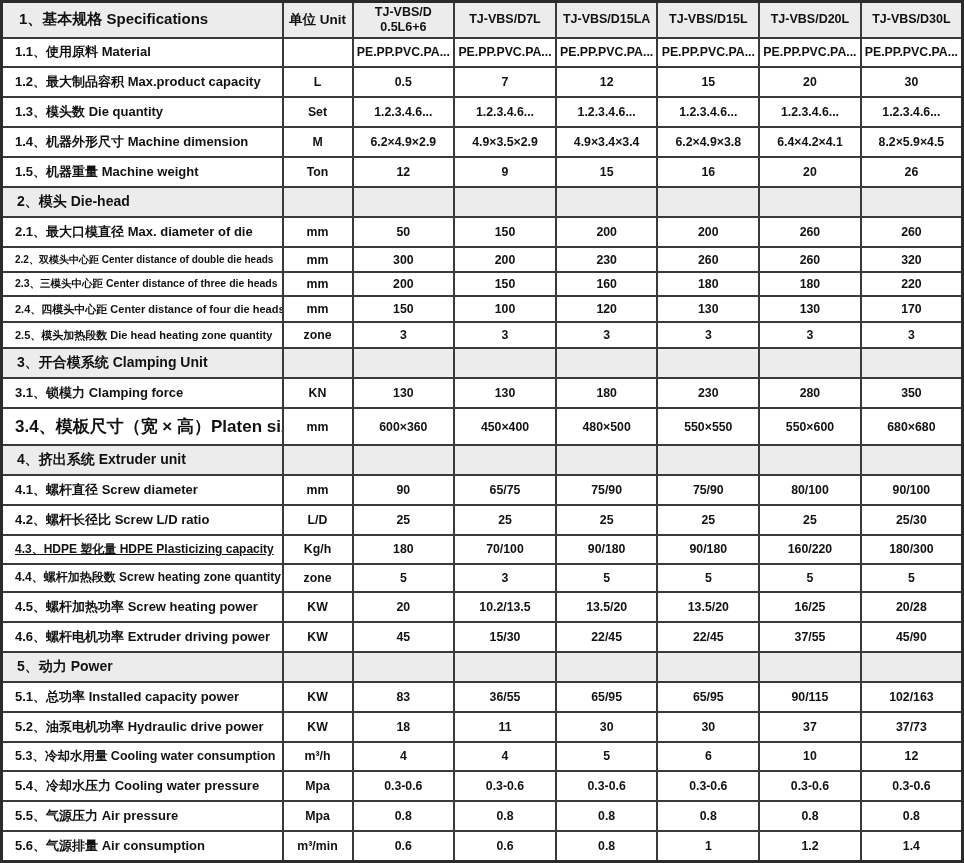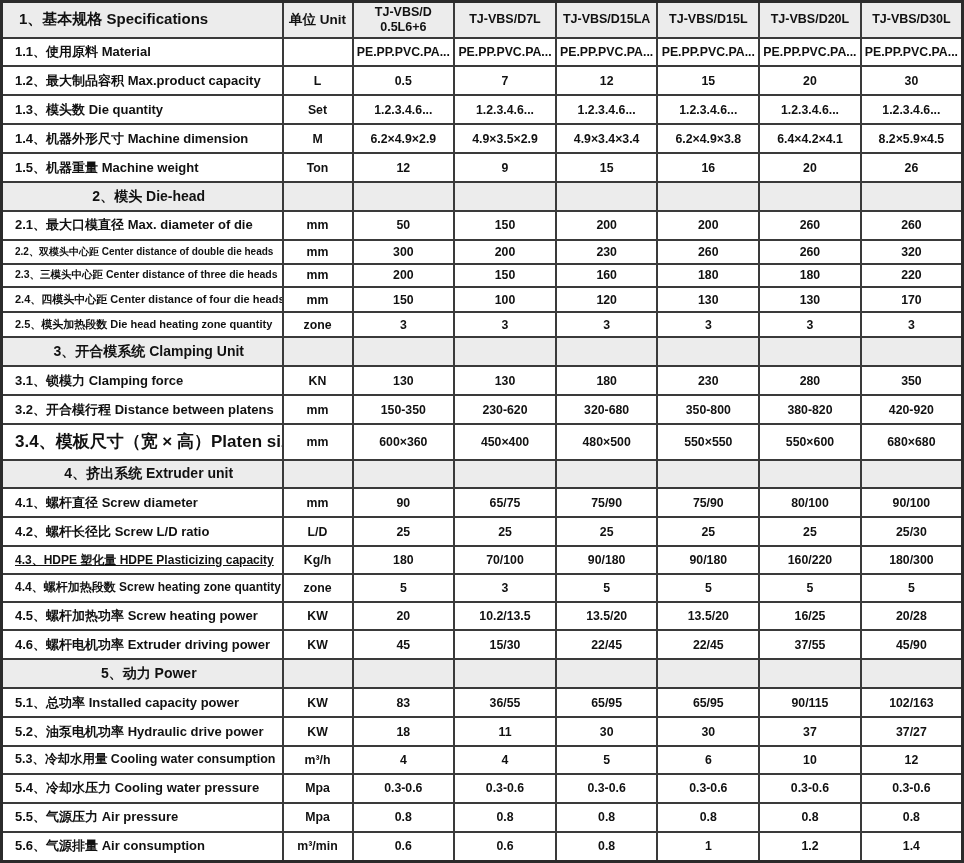--- a/index.html
+++ b/index.html
@@ -42,21 +42,20 @@
     text-align: center;
     font-size: 12.5px;
     line-height: 1.2;
     padding: 0 3px;
   }
   
   tr.section-row { background: #ececec; }
   tr.section-row td.label {
     font-size: 14px;
     padding-left: 14px;
-    text-align: center;
   }
   
   td.label {
     text-align: left;
     padding-left: 12px;
     font-size: 13px;
     white-space: nowrap;
   }
   td.unit, td.val {
     text-align: center;
@@ -216,30 +215,20 @@
         <td class="label">3.1、锁模力 Clamping force</td>
         <td class="unit">KN</td>
         <td class="val">130</td>
         <td class="val">130</td>
         <td class="val">180</td>
         <td class="val">230</td>
         <td class="val">280</td>
         <td class="val">350</td>
       </tr>
       <tr>
-        <td class="label">3.2、开合模行程 Distance between platens</td>
-        <td class="unit">mm</td>
-        <td class="val">150-350</td>
-        <td class="val">230-620</td>
-        <td class="val">320-680</td>
-        <td class="val">350-800</td>
-        <td class="val">380-820</td>
-        <td class="val">420-920</td>
-      </tr>
-      <tr>
         <td class="label" style="font-size: 17px;">3.4、模板尺寸（宽 × 高）Platen size（W×H）</td>
         <td class="unit">mm</td>
         <td class="val">600×360</td>
         <td class="val">450×400</td>
         <td class="val">480×500</td>
         <td class="val">550×550</td>
         <td class="val">550×600</td>
         <td class="val">680×680</td>
       </tr>
       <tr class="section-row">
@@ -333,21 +322,21 @@
         <td class="val">102/163</td>
       </tr>
       <tr>
         <td class="label">5.2、油泵电机功率 Hydraulic drive power</td>
         <td class="unit">KW</td>
         <td class="val">18</td>
         <td class="val">11</td>
         <td class="val">30</td>
         <td class="val">30</td>
         <td class="val">37</td>
-        <td class="val">37/27</td>
+        <td class="val">37/73</td>
       </tr>
       <tr>
         <td class="label" style="font-size: 12.5px;">5.3、冷却水用量 Cooling water consumption</td>
         <td class="unit">m³/h</td>
         <td class="val">4</td>
         <td class="val">4</td>
         <td class="val">5</td>
         <td class="val">6</td>
         <td class="val">10</td>
         <td class="val">12</td>

